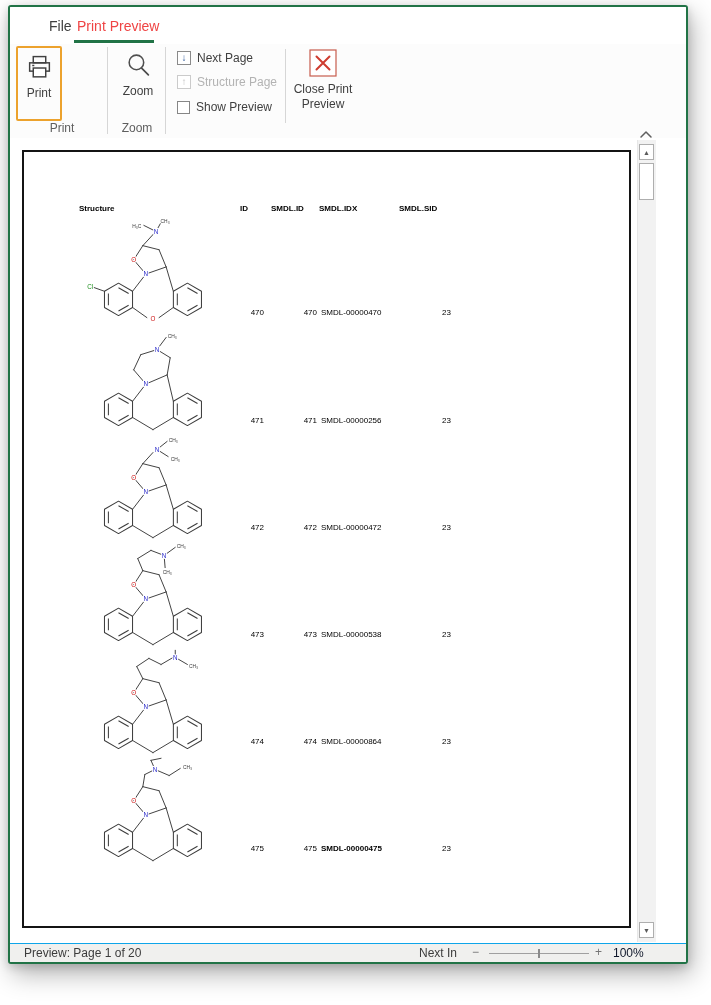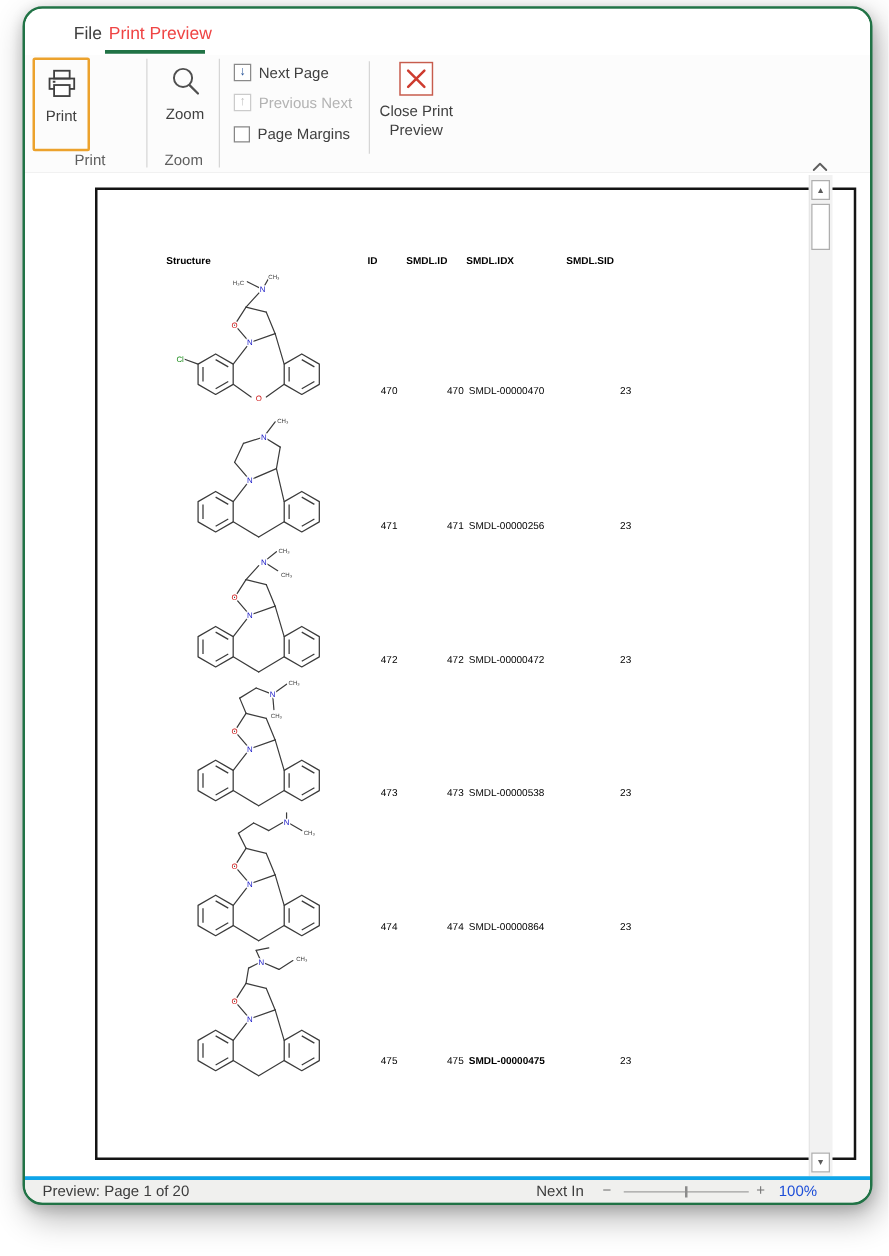--- a/index.html
+++ b/index.html
@@ -1,19 +1,19 @@
 <!DOCTYPE html>
 <html><head>
 <meta charset="utf-8">
 <style>
   html,body{margin:0;padding:0;background:#fff;}
   body{font-family:"Liberation Sans",sans-serif;}
   .stage{position:relative;width:711px;height:1005px;background:#fff;overflow:hidden;}
-  .window{position:absolute;left:18px;top:5px;width:676px;height:955px;background:#fff;
-    border:2px solid #217346;border-radius:16px;overflow:hidden;
+  .window{position:absolute;left:8px;top:5px;width:676px;height:955px;background:#fff;
+    border:2px solid #217346;border-radius:3px;overflow:hidden;
     box-shadow:4px 10px 26px rgba(0,0,0,.30),0 3px 10px rgba(0,0,0,.16);}
   
   .tabrow{position:absolute;left:0;top:0;right:0;height:37px;background:#fff;}
   .tab{position:absolute;top:11px;font-size:14px;color:#3f3f3f;cursor:default;white-space:nowrap;}
   .tab.file{left:39px;}
   .tab.active{left:67px;color:#ef4444;}
   .tab-underline{position:absolute;left:64px;top:33px;width:80px;height:3px;background:#217346;}
   
   .ribbon{position:absolute;left:0;top:37px;right:0;height:94px;background:#fcfcfc;border-bottom:1px solid #c9c9c9;}
   .rb-btn{position:absolute;display:flex;flex-direction:column;align-items:center;font-size:12px;color:#3f3f3f;text-align:center;line-height:15px;}
@@ -31,41 +31,41 @@
   .sq-ic.blue{color:#2b579a;}
   .sq-ic.gray{border-color:#cbcbcb;color:#c0c0c0;}
   .checkbox{display:inline-block;width:13px;height:13px;border:1px solid #868686;background:#fff;box-sizing:border-box;}
   .grp{position:absolute;top:77px;font-size:12px;color:#5e5e5e;text-align:center;}
   .grp.print{left:6px;width:92px;}
   .grp.zoom{left:98px;width:58px;}
   .grp.preview{left:156px;width:192px;}
   .chevron{position:absolute;right:33px;top:81px;cursor:pointer;}
   
   .preview{position:absolute;left:0;top:131px;right:0;bottom:18px;background:#fff;}
-  .page{position:absolute;left:12px;top:12px;width:605px;height:774px;background:#fff;border:2px solid #141414;margin-left:44px;}
+  .page{position:absolute;left:12px;top:12px;width:605px;height:774px;background:#fff;border:2px solid #141414;}
   .hdr{position:absolute;font-size:8px;font-weight:bold;color:#000;white-space:nowrap;top:52px;}
   .cell{position:absolute;font-size:8px;color:#000;white-space:nowrap;}
   .cell.r{text-align:right;}
   .mol{position:absolute;}
   
   .scrollbar{position:absolute;left:627px;top:2px;bottom:2px;width:18px;background:#f2f2f2;border-left:1px solid #e6e6e6;}
   .sb-btn{position:absolute;left:1px;width:15px;height:16px;background:#fff;border:1px solid #aeaeae;box-sizing:border-box;
     display:flex;align-items:center;justify-content:center;font-size:7px;color:#5a5a5a;}
   .sb-up{top:4px;}
   .sb-down{bottom:4px;}
   .sb-thumb{position:absolute;left:1px;top:23px;width:15px;height:37px;background:#fff;border:1px solid #aeaeae;box-sizing:border-box;}
   
-  .statusbar{position:absolute;left:0;right:0;bottom:0;height:18px;background:#f0f0ee;border-top:3px solid #0ea5e9;font-size:12px;color:#3c3c3c;}
+  .statusbar{position:absolute;left:0;right:0;bottom:0;height:18px;background:#f0f0ee;border-top:1px solid #0ea5e9;font-size:12px;color:#3c3c3c;}
   .st-left{position:absolute;left:14px;top:2px;}
   .st-zoomin{position:absolute;left:409px;top:2px;}
   .st-minus{position:absolute;left:462px;top:1px;color:#757575;cursor:pointer;}
   .st-track{position:absolute;left:479px;top:9px;width:100px;height:1px;background:#a0a0a0;}
   .st-thumb{position:absolute;left:528px;top:5px;width:2px;height:9px;background:#8b8b8b;cursor:pointer;}
   .st-plus{position:absolute;left:585px;top:1px;color:#757575;cursor:pointer;}
-  .st-pct{position:absolute;left:603px;top:2px;color:#1d4ed8;}
+  .st-pct{position:absolute;left:603px;top:2px;color:#0f172a;}
   svg text{font-family:"Liberation Sans",sans-serif;}
 </style>
 </head>
 <body>
 
 <div class="stage">
   <div class="window">
 
     <div class="tabrow">
       <span class="tab file">File</span>
@@ -101,25 +101,25 @@
       </div>
 
       <div class="vsep s2"></div>
 
       <div class="rb-small r1">
         <span class="sq-ic blue">↓</span>
         <span>Next Page</span>
       </div>
       <div class="rb-small r2 disabled">
         <span class="sq-ic gray">↑</span>
-        <span>Previous Next</span>
+        <span>Structure Page</span>
       </div>
       <div class="rb-small r3">
         <span class="checkbox"></span>
-        <span>Page Margins</span>
+        <span>Show Preview</span>
       </div>
 
       <div class="vsep s3"></div>
 
       <div class="rb-btn btn-close">
         <span class="ic">
           <svg width="28" height="28" viewBox="0 0 28 28">
             <rect x="1" y="1" width="26" height="26" fill="#fff" stroke="#c75c4d" stroke-width="1.2"></rect>
             <path d="M7.5 7.5L20.5 20.5M20.5 7.5L7.5 20.5" stroke="#ce3c30" stroke-width="2" stroke-linecap="round"></path>
           </svg>

